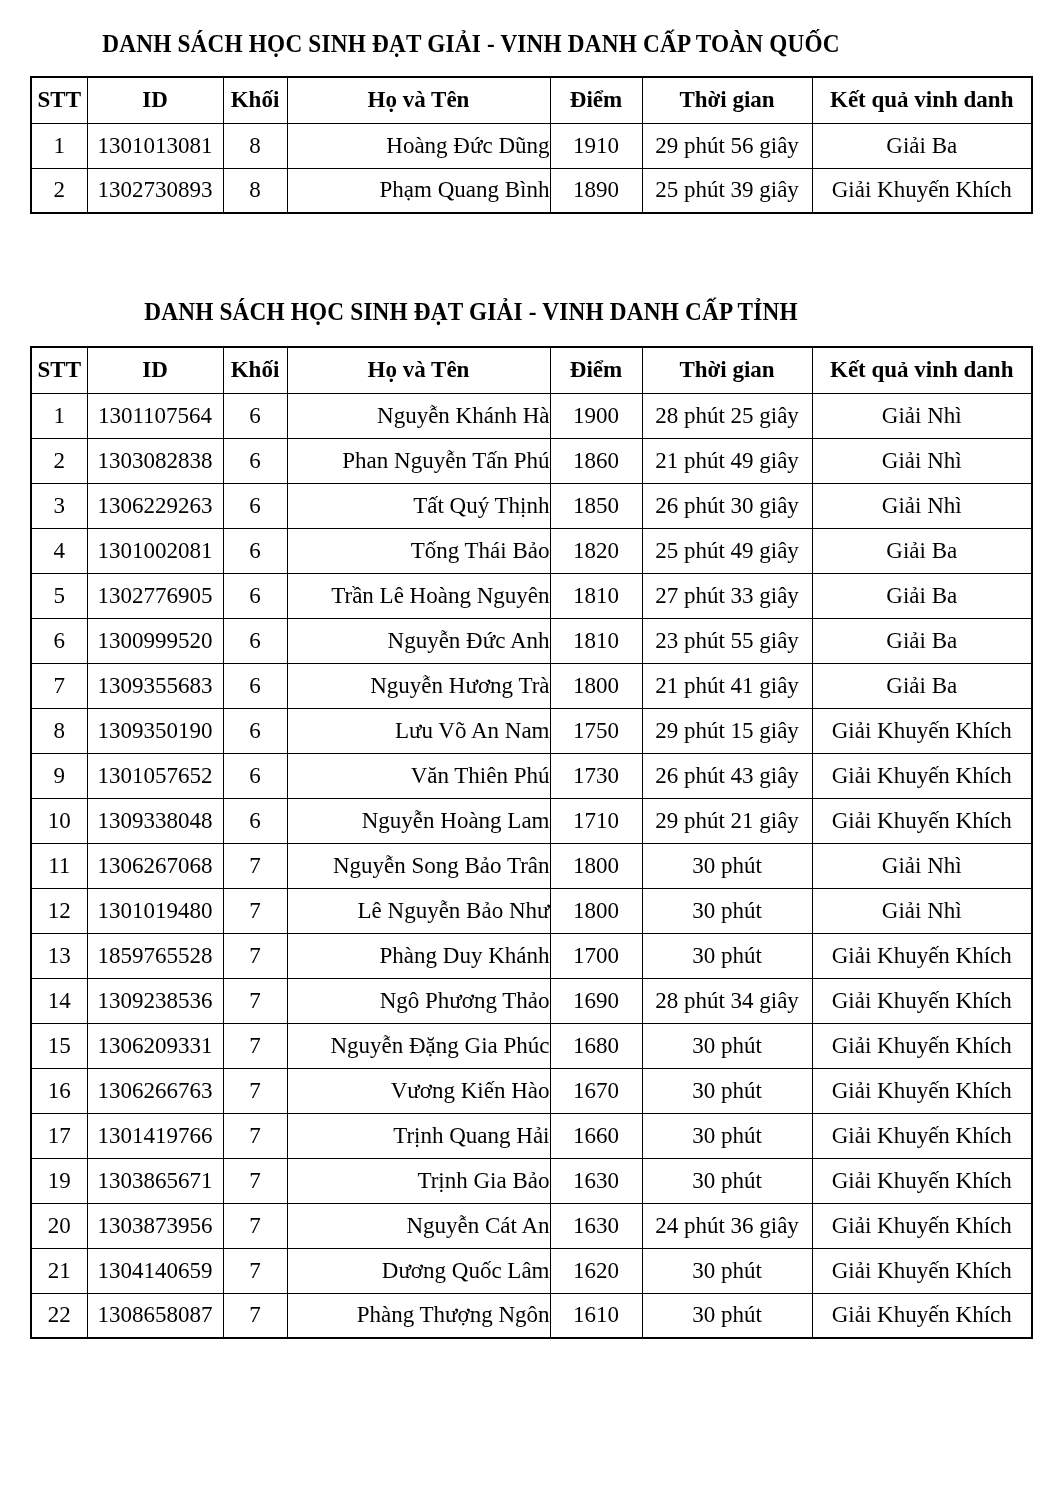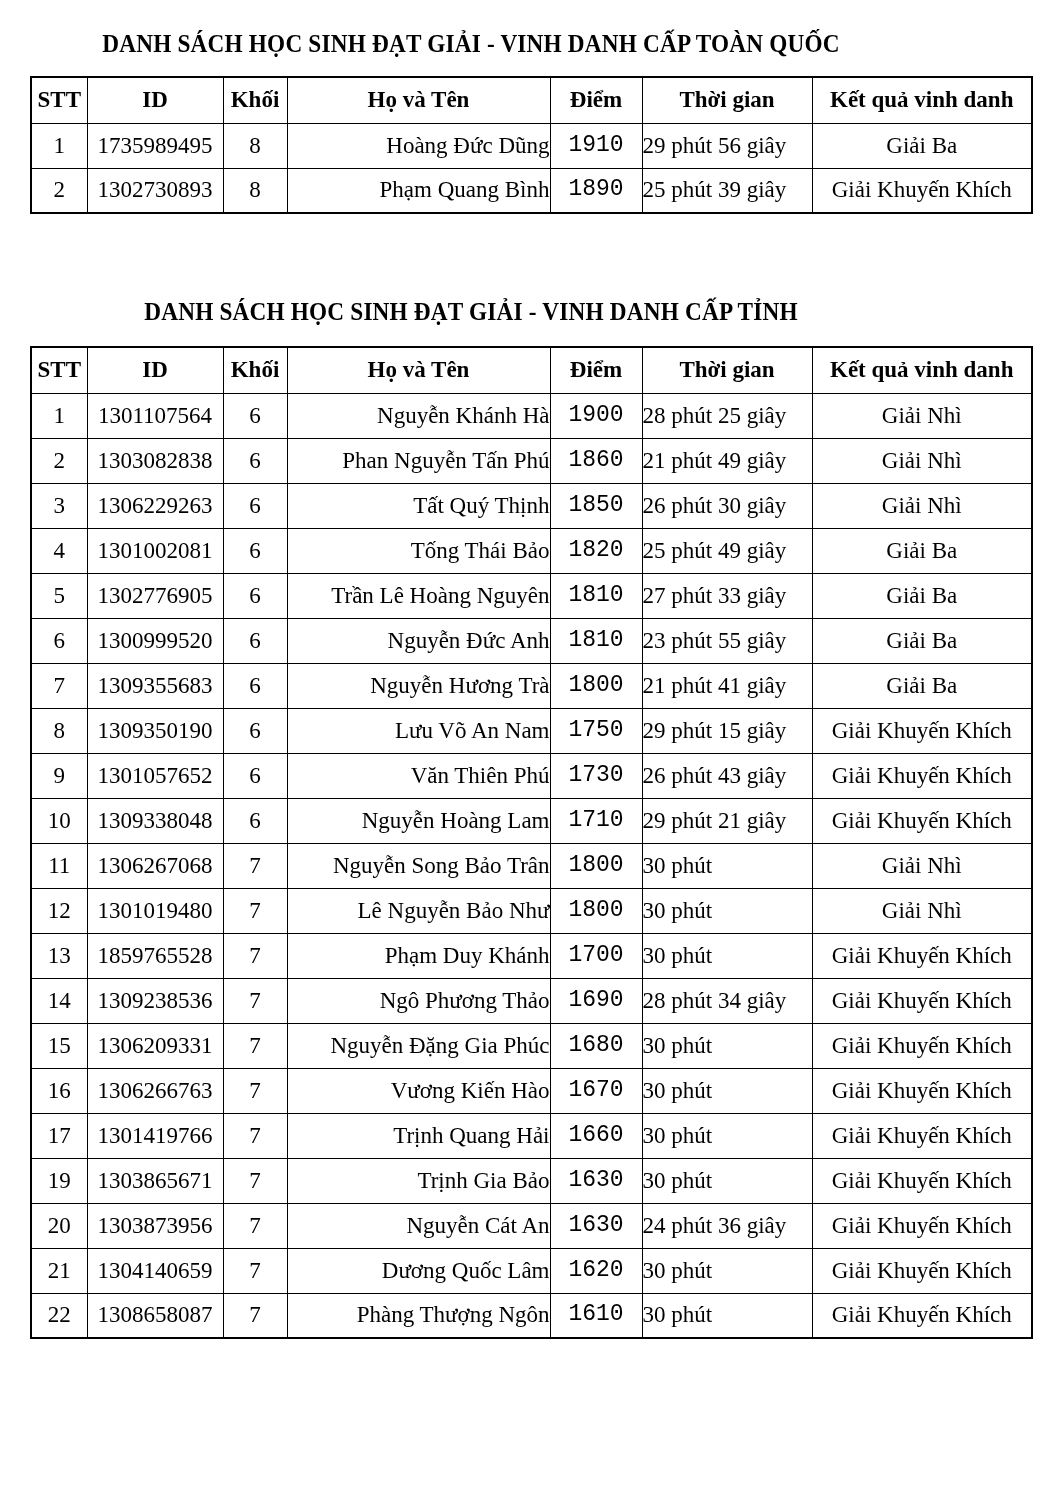--- a/index.html
+++ b/index.html
@@ -75,22 +75,22 @@
   col.c-khoi  { width: 64px; }
   col.c-name  { width: 263px; }
   col.c-diem  { width: 92px; }
   col.c-time  { width: 170px; }
   col.c-ket   { width: 220px; }
 
   td.stt  { text-align: center; }
   td.id   { text-align: center; }
   td.khoi { text-align: center; }
   td.name { text-align: right; padding-left: 9px; }
-  td.diem { text-align: center; font-family: Liberation Mono, monospace; }
-  td.time { text-align: left; }
+  td.diem { text-align: center; }
+  td.time { text-align: center; }
   td.ket  { text-align: center; }
 
   .gap-between { height: 62px; }
 </style>
 </head>
 <body>
 
 <div class="page">
 
   <div id="title-national-wrap">
@@ -115,21 +115,21 @@
           <th>Khối</th>
           <th>Họ và Tên</th>
           <th>Điểm</th>
           <th>Thời gian</th>
           <th>Kết quả vinh danh</th>
         </tr>
       </thead>
       <tbody>
         <tr>
           <td class="stt">1</td>
-          <td class="id">1735989495</td>
+          <td class="id">1301013081</td>
           <td class="khoi">8</td>
           <td class="name">Hoàng Đức Dũng</td>
           <td class="diem">1910</td>
           <td class="time">29 phút 56 giây</td>
           <td class="ket">Giải Ba</td>
         </tr>
         <tr>
           <td class="stt">2</td>
           <td class="id">1302730893</td>
           <td class="khoi">8</td>
@@ -276,21 +276,21 @@
             <td class="khoi">7</td>
             <td class="name">Lê Nguyễn Bảo Như</td>
             <td class="diem">1800</td>
             <td class="time">30 phút</td>
             <td class="ket">Giải Nhì</td>
           </tr>
           <tr>
             <td class="stt">13</td>
             <td class="id">1859765528</td>
             <td class="khoi">7</td>
-            <td class="name">Phạm Duy Khánh</td>
+            <td class="name">Phàng Duy Khánh</td>
             <td class="diem">1700</td>
             <td class="time">30 phút</td>
             <td class="ket">Giải Khuyến Khích</td>
           </tr>
           <tr>
             <td class="stt">14</td>
             <td class="id">1309238536</td>
             <td class="khoi">7</td>
             <td class="name">Ngô Phương Thảo</td>
             <td class="diem">1690</td>

